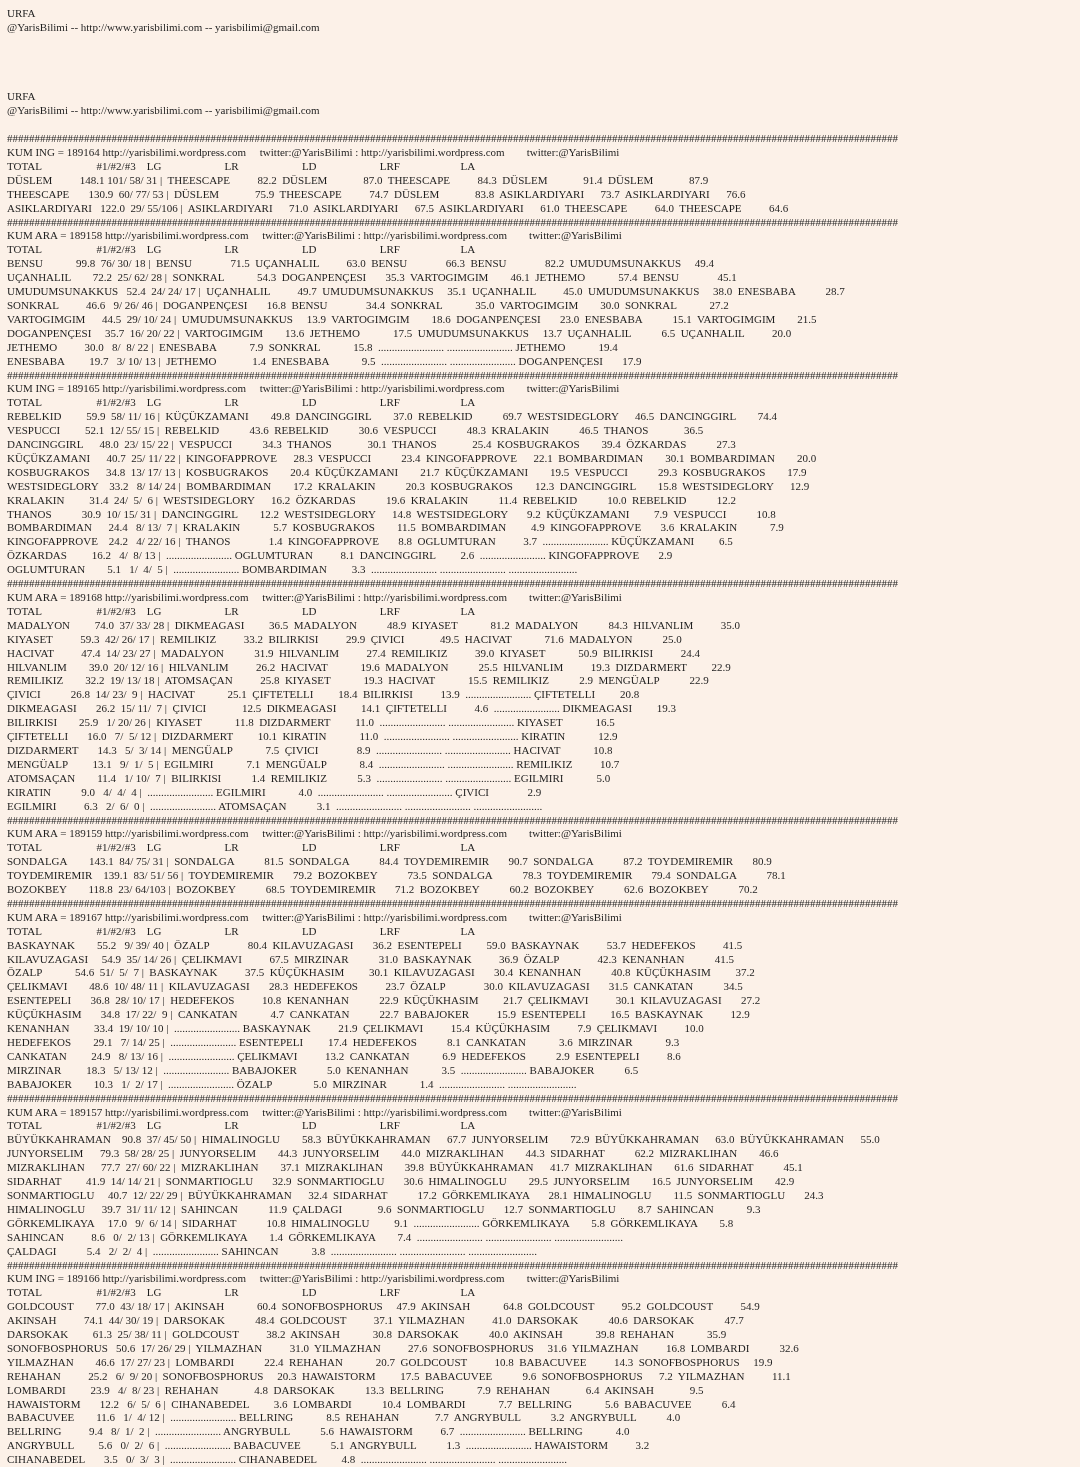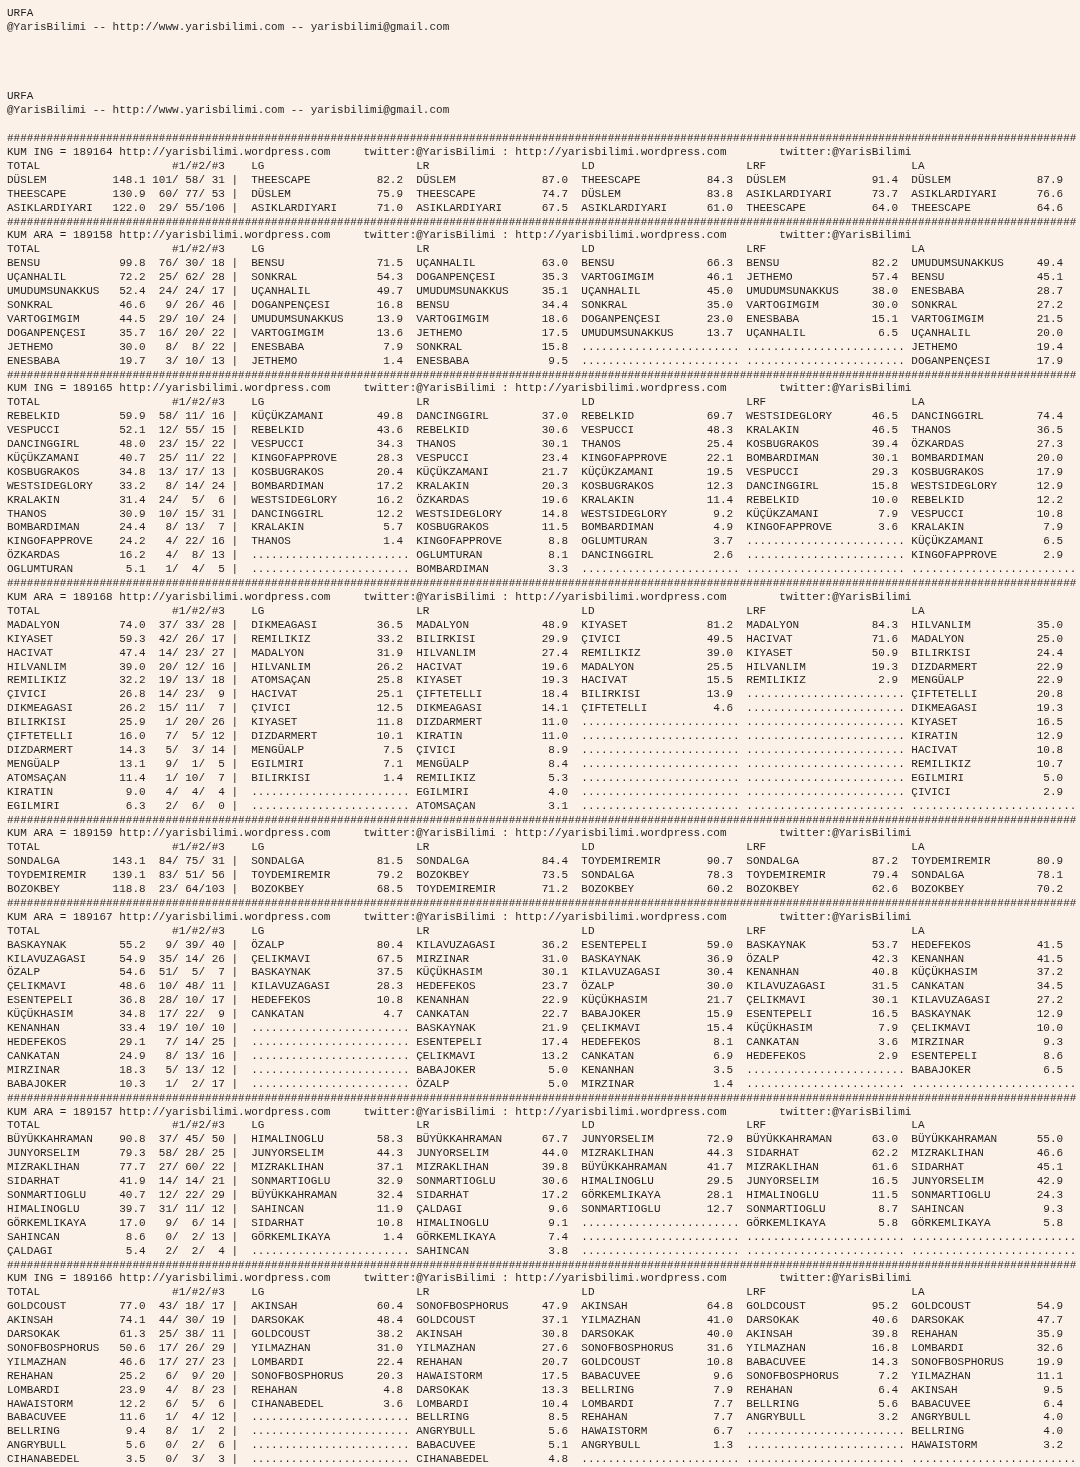--- a/index.html
+++ b/index.html
@@ -1,19 +1,19 @@
 <!DOCTYPE html>
 <html><head>
 <meta charset="utf-8">
 <style>
   html,body{margin:0;padding:0;background:#fcf1e8;}
   .doc{
     width:1080px;height:1467px;box-sizing:border-box;
     padding:7px 0 0 7px;overflow:hidden;
-    font-family:Liberation Mono, monospace;
+    font-family:Liberation Serif, serif;
     font-size:11px;line-height:13.9px;color:#1f1f1f;
   }
   .doc pre{margin:0;font:inherit;white-space:pre;}
   .sp4{height:55.6px;}
   .sp1{height:13.9px;}
 </style>
 </head>
 <body>
 
 <div class="doc">

